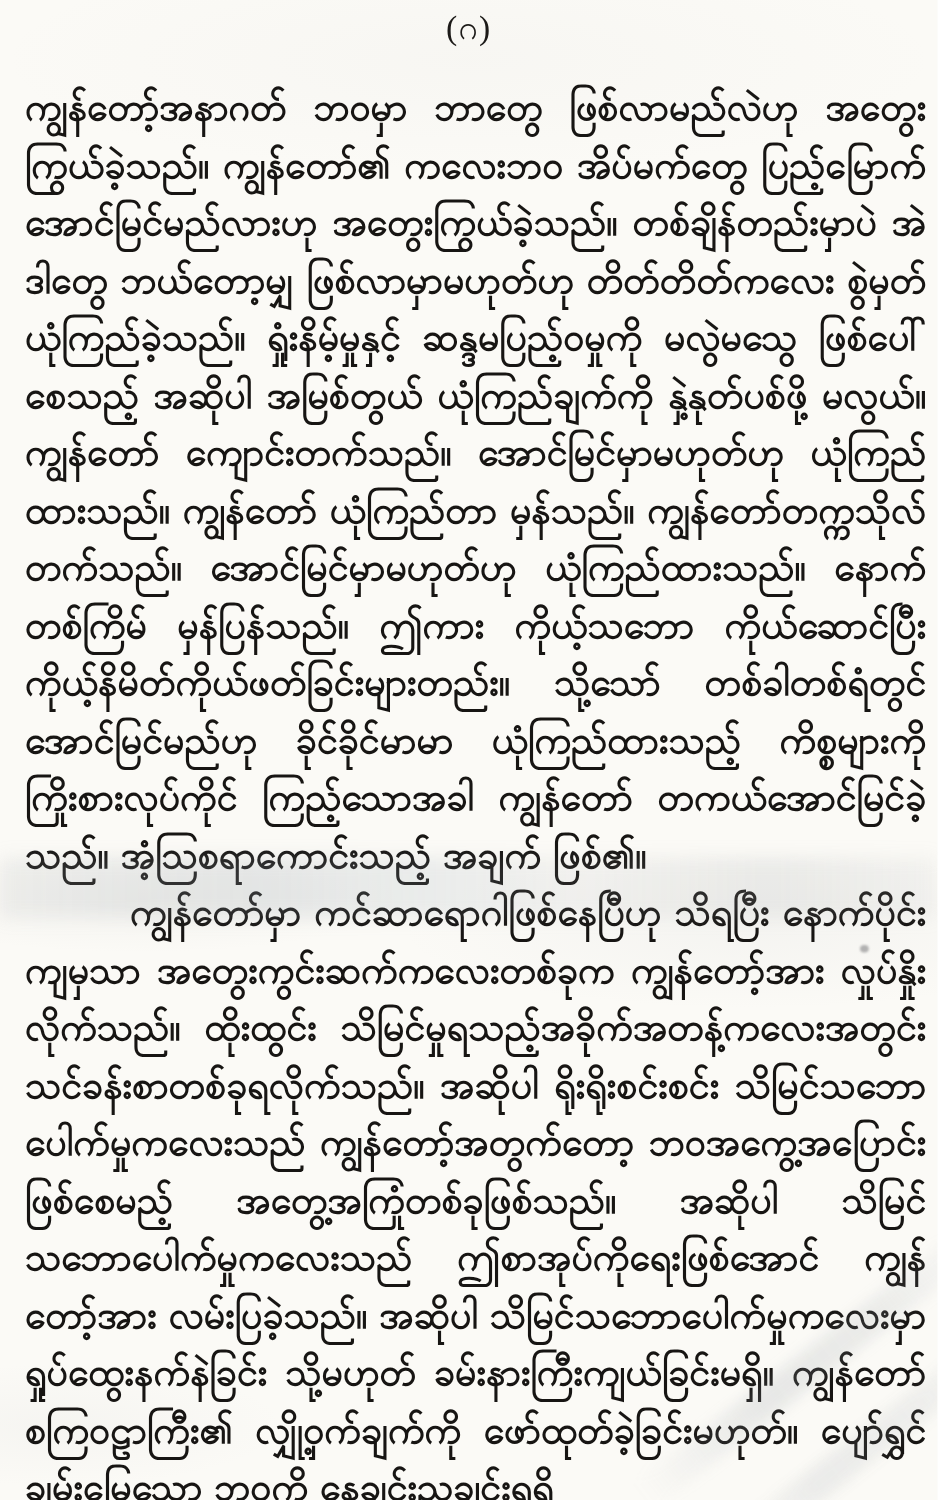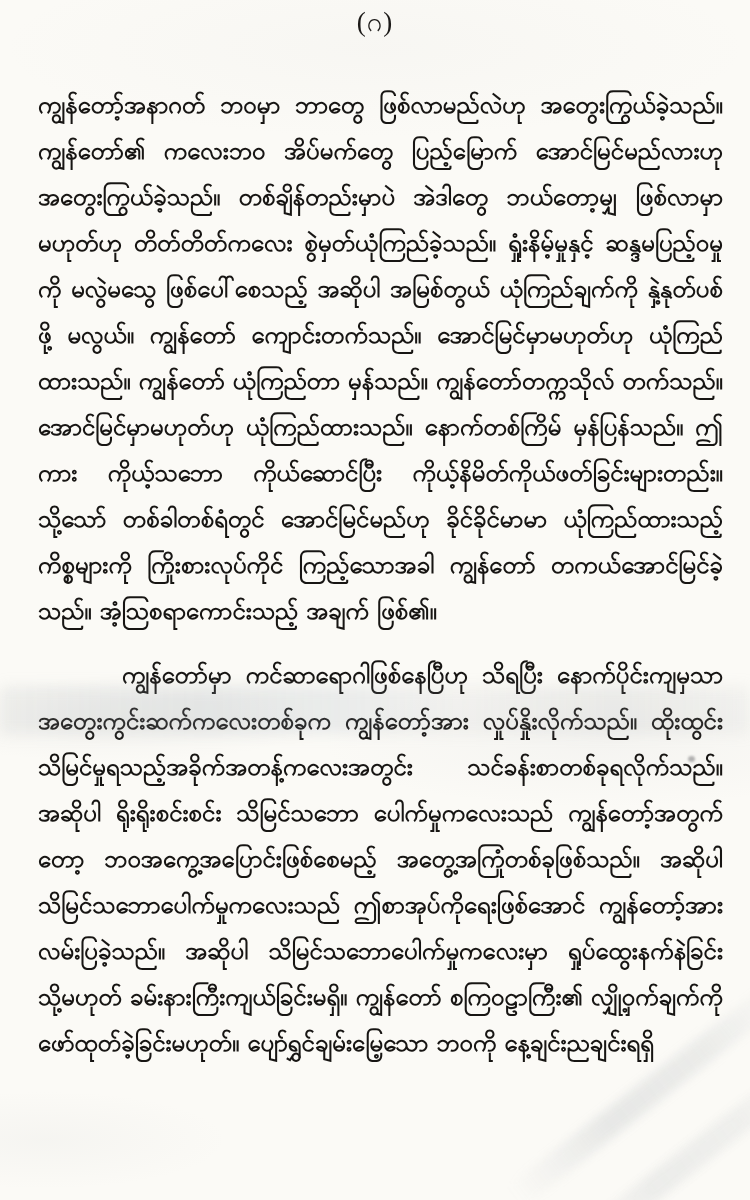--- a/index.html
+++ b/index.html
@@ -32,22 +32,22 @@
     color: #1c1a18;
   }
   .body-text {
     position: absolute;
     top: 64px;
     left: 20px;
     right: 9px;
     text-align: justify;
   }
   .body-text p {
-    margin: 18px;
-    font-size: 24px;
+    margin: 0;
+    font-size: 30px;
     line-height: 46px;
     font-weight: 600;
     color: #171513;
     word-spacing: 2px;
   }
   .body-text p.indented {
     text-indent: 84px;
   }
   
   .smudge-band {

